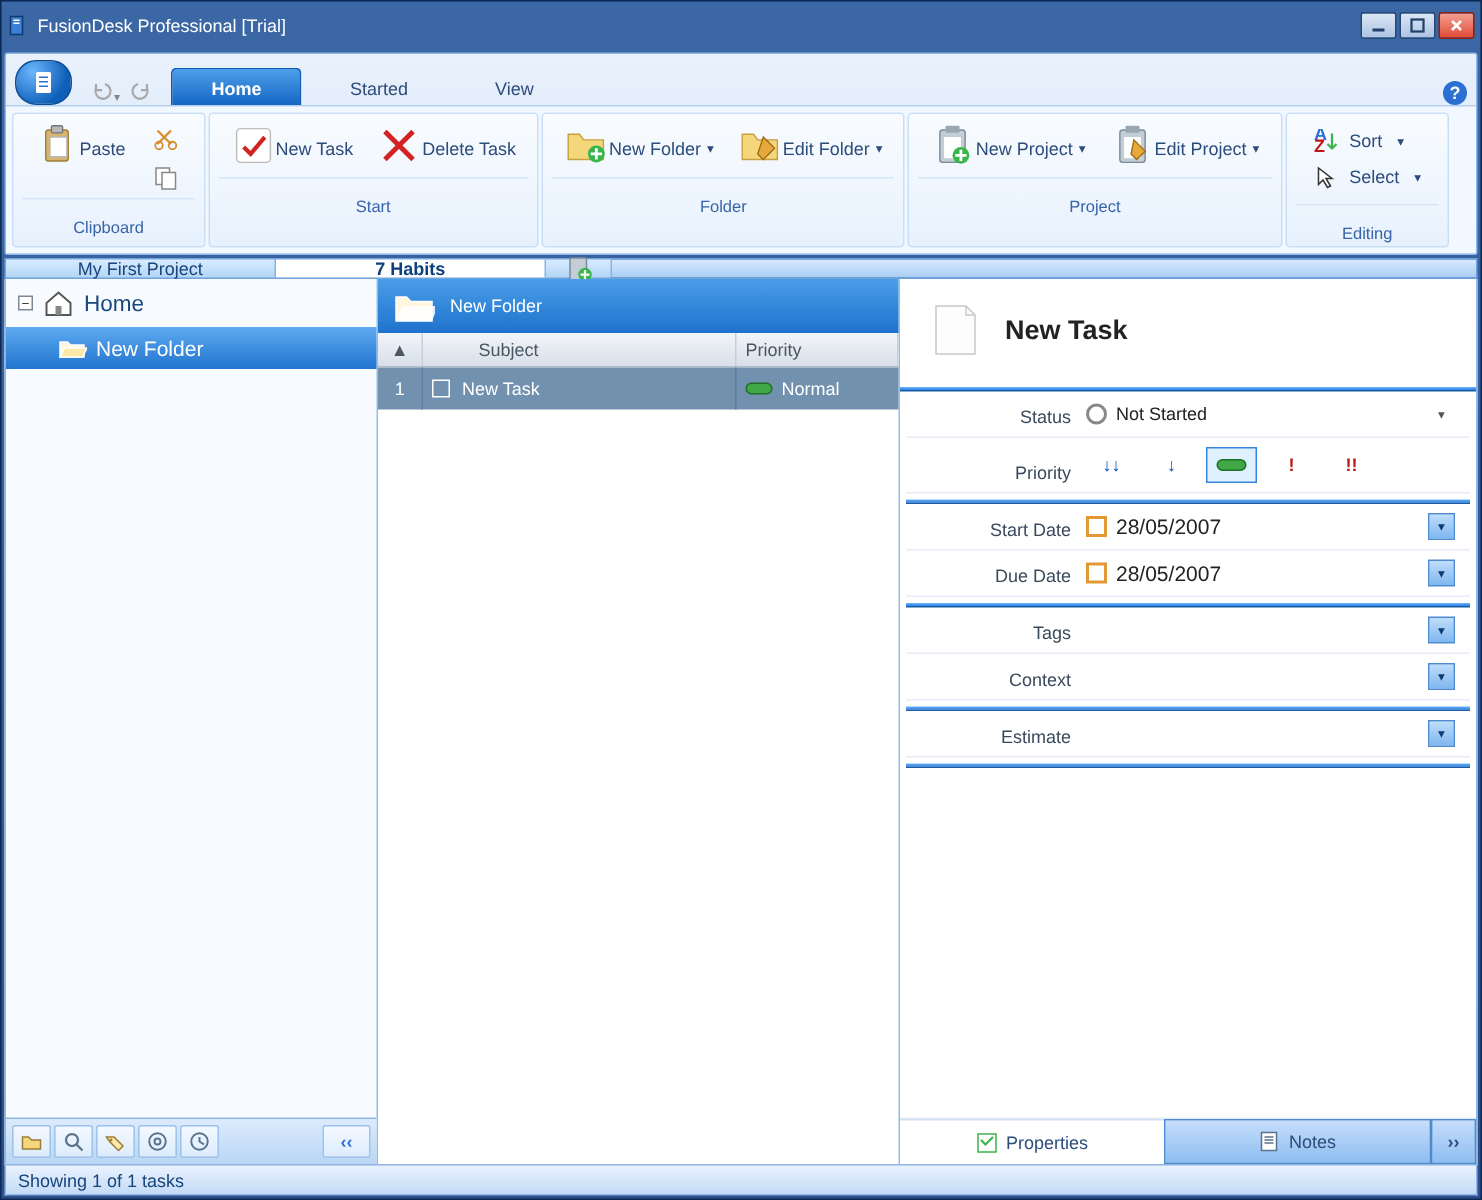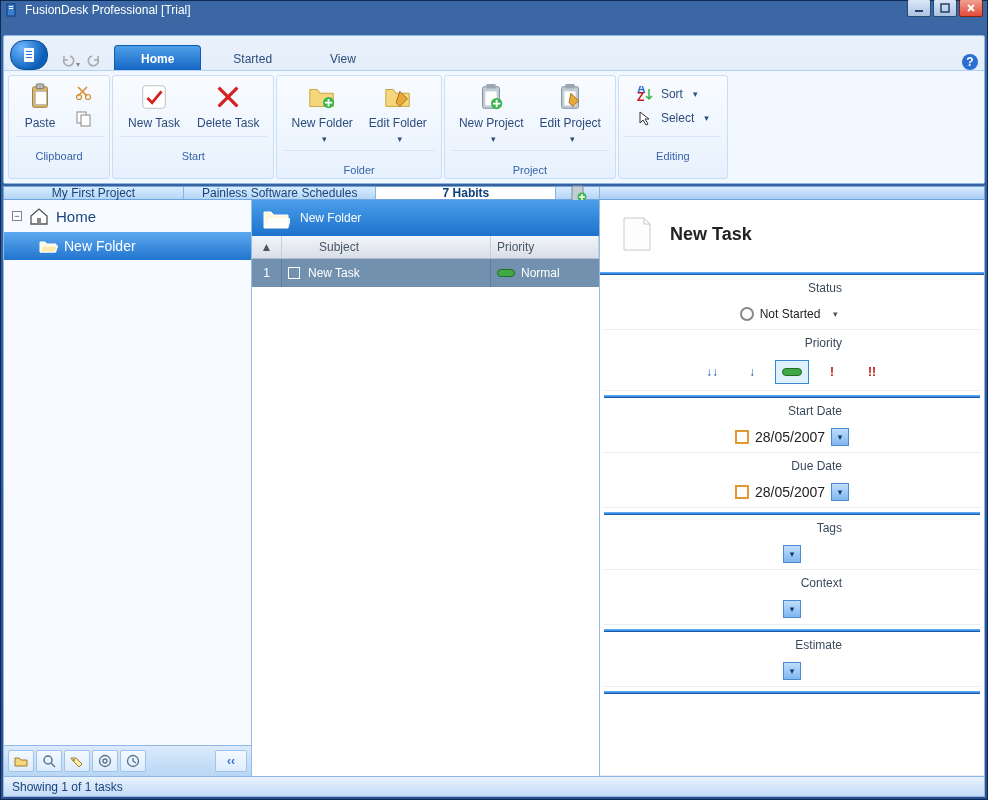--- a/index.html
+++ b/index.html
@@ -1,35 +1,35 @@
 <!DOCTYPE html>
 <html><head>
 <meta charset="utf-8">
 <style>
 * { box-sizing: border-box; margin: 0; padding: 0; font-family: "Segoe UI", Tahoma, sans-serif; font-size: 12px; }
 body { width: 988px; height: 800px; background: #2d4e8b; overflow: hidden; }
 .window { width: 988px; height: 800px; background: linear-gradient(#3b68a5,#2d4e8b); border: 1px solid #0a2a55; display: flex; flex-direction: column; }
-.titlebar { height: 22px; display: flex; align-items: flex-end; justify-content: space-between; padding: 16px 4px; color: #fff; font-size: 12px; }
+.titlebar { height: 22px; display: flex; align-items: center; justify-content: space-between; padding: 16px 4px; color: #fff; font-size: 12px; }
 .titlebar .left { display: flex; align-items: center; gap: 6px; }
 .titlebar .tb-btns { display: flex; gap: 2px; }
 .tb-btn { width: 24px; height: 18px; border: 1px solid #254a77; background: linear-gradient(#dbe7f5,#adc3e2); display: flex; align-items: center; justify-content: center; border-radius: 2px; cursor: pointer; }
 .tb-btn.close { background: linear-gradient(#f2a093,#e14b36); border-color: #8a2114; color:#fff; font-weight:bold; }
 .tb-btn svg { width:10px; height:10px; }
 .ribbon-area { background: linear-gradient(#e9f1fb,#d4e5f9); border: 1px solid #8fb7e5; margin: 2px; border-radius: 2px; }
 .ribbon-top { display:flex; align-items:flex-end; height: 34px; padding: 2px 6px 0 6px; gap:6px; }
 .orb { width: 38px; height: 30px; border-radius: 14px; background: radial-gradient(circle at 30% 25%, #6db6ff, #0d5fb8 70%); border: 1px solid #0b4c93; display:flex; align-items:center; justify-content:center; color:#fff; font-weight:bold; cursor:pointer; }
 .undo-redo { display:flex; gap:6px; margin-left:6px; margin-right:6px; color:#888; align-items:center; }
 .undo-redo span { cursor:pointer; }
 .ribbon-tab { padding:6px 26px 4px 26px; color:#2c4c7c; cursor:pointer; border-top-left-radius:4px; border-top-right-radius:4px; }
 .ribbon-tab.active { background: linear-gradient(#4f9fe8,#1466c4); color:#fff; font-weight:bold; border:1px solid #0d5cb2; border-bottom:none; }
 .help-icon { margin-left:auto; width:16px;height:16px;border-radius:50%;background:#2a6fd1;color:#fff;display:flex;align-items:center;justify-content:center;font-weight:bold;cursor:pointer; }
 .ribbon-body { display:flex; background:#f2f8ff; border-top:1px solid #b4d0ef; padding:4px; gap:2px; }
 .group { display:flex; flex-direction:column; align-items:center; border:1px solid #cadff5; background:linear-gradient(#f9fcff,#e7f1fd); border-radius:3px; padding:2px 6px; }
 .group .buttons { display:flex; align-items:flex-start; }
-.bigbtn { display:flex; flex-direction:column; align-items:center; justify-content:flex-start; padding:4px 8px; cursor:pointer; min-width:70px; }
+.bigbtn { display:flex; flex-direction:row; align-items:center; justify-content:flex-start; padding:4px 8px; cursor:pointer; min-width:70px; }
 .bigbtn svg { width:30px; height:30px; }
 .bigbtn span { margin-top:4px; color:#2c4c7c; text-align:center; }
 .smallcol { display:flex; flex-direction:column; justify-content:center; gap:4px; padding:0 6px; }
 .smallbtn { display:flex; align-items:center; gap:6px; cursor:pointer; padding:2px 4px; color:#2c4c7c; }
 .group .label { font-size:11px; color:#3764a7; margin-top:2px; border-top:1px solid #d5e6f8; width:100%; text-align:center; padding-top:13px; }
 .dropdown-arrow { font-size:9px; color:#2c4c7c; margin-left:4px; }
 .project-tabs { display:flex; background:linear-gradient(#d9eaff,#a9cdf5); height:14px; align-items:stretch; border:1px solid #6fa4dc; margin:0 2px; }
 .ptab { flex:0 0 auto; min-width:180px; padding:0 18px; display:flex; align-items:center; justify-content:center; color:#17447b; cursor:pointer; border-right:1px solid #88b4e1; background:linear-gradient(#d9ecff,#b3d5f6); }
 .ptab.active { background:#fff; font-weight:bold; color:#0d3f7b; }
 .ptab.add { min-width:44px; padding:0; }
@@ -50,21 +50,21 @@
 .grid-row { display:flex; align-items:center; background:#7291af; color:#fff; height:28px; }
 .grid-row .idx { width:30px; display:flex; justify-content:center; border-right:1px solid #5c7ea0; height:100%; align-items:center; }
 .grid-row .subj { flex:1; display:flex; align-items:center; gap:8px; padding:0 6px; border-right:1px solid #5c7ea0; height:100%; }
 .grid-row .chk { width:12px;height:12px;border:1px solid #fff; }
 .grid-row .prio { width:108px; display:flex; align-items:center; gap:6px; padding:0 6px; height:100%; }
 .grid-row .chip { width:18px; height:8px; border-radius:4px; background:#40a845; border:1px solid #1f6f24; }
 .detail { flex:1; display:flex; flex-direction:column; background:#fff; overflow:hidden; }
 .detail-head { display:flex; align-items:center; gap:14px; padding:14px 16px; }
 .detail-head h2 { font-size:18px; color:#222; font-weight:600; }
 .form { display:flex; flex-direction:column; padding:0 4px; }
-.row { display:flex; align-items:center; padding:6px 10px; gap:10px; border-bottom:1px solid #e6edf6;flex-direction:column; }
+.row { display:flex; align-items:flex-end; padding:6px 10px; gap:10px; border-bottom:1px solid #e6edf6; }
 .row .lbl { width:100px; text-align:right; color:#3a4a5c; }
 .row .val { flex:1; display:flex; align-items:center; gap:6px; color:#222; }
 .dd { width:18px; height:18px; background:linear-gradient(#c0ddfb,#7fb7ef); border:1px solid #4c8bd0; display:flex; align-items:center; justify-content:center; color:#0b3d75; cursor:pointer; font-size:9px; margin-left:auto; }
 .date-cal { width:14px; height:14px; border:2px solid #e29933; background:#fff; display:inline-block; }
 .circle { width:14px; height:14px; border-radius:50%; border:2px solid #888; }
 .prio-pick { display:flex; gap:14px; align-items:center; }
 .prio-btn { width:34px; height:24px; display:flex; align-items:center; justify-content:center; cursor:pointer; border:1px solid transparent; color:#0b5bbb; font-weight:bold; }
 .prio-btn.selected { border:1px solid #3987db; background:#dff0ff; }
 .prio-btn.red { color:#c01616; }
 .detail-spacer { flex:1; border-bottom:1px solid #e6edf6; }
@@ -255,21 +255,20 @@
             </div>
           </div>
         </div>
         <div class="label">Editing</div>
       </div>
     </div>
   </div>
 
   <div class="project-tabs">
     <div class="ptab">My First Project</div>
-    <div class="ptab">Painless Software Schedules</div>
     <div class="ptab active">7 Habits</div>
     <div class="ptab add">
       <svg width="20" height="20">
           <rect x="4" y="3" width="11" height="15" rx="1" fill="#c3cdd6" stroke="#7a8a99"></rect>
           <circle cx="14" cy="14" r="4.5" fill="#39b54a"></circle>
           <path d="M14 11 L14 17 M11 14 L17 14" stroke="#fff" stroke-width="1.5"></path>
         </svg>
     </div>
   </div>
 
@@ -414,19 +413,36 @@
         <div class="hr-blue"></div>
         <div class="row">
           <div class="lbl">Estimate</div>
           <div class="val">
               <div class="dd">▾</div>
             </div>
         </div>
         <div class="hr-blue"></div>
       </div>
       <div class="detail-spacer"></div>
+      <div class="detail-bottom">
+        <div class="dbtn">
+          <svg width="14" height="14">
+              <rect x="1" y="1" width="12" height="12" fill="none" stroke="#39b54a"></rect>
+              <path d="M3 5 L6 8 L11 3" fill="none" stroke="#39b54a" stroke-width="1.5"></path>
+            </svg>
+          <span>Properties</span>
+        </div>
+        <div class="dbtn active">
+          <svg width="14" height="14">
+              <rect x="2" y="1" width="10" height="12" fill="#fff" stroke="#5a738d"></rect>
+              <path d="M4 4 H10 M4 6 H10 M4 8 H10" stroke="#5a738d"></path>
+            </svg>
+          <span>Notes</span>
+        </div>
+        <div class="dbtn chev">››</div>
+      </div>
     </div>
   </div>
 
   <div class="status">
     <span>Showing 1 of 1 tasks</span>
   </div>
 </div>
 
 </body></html>

